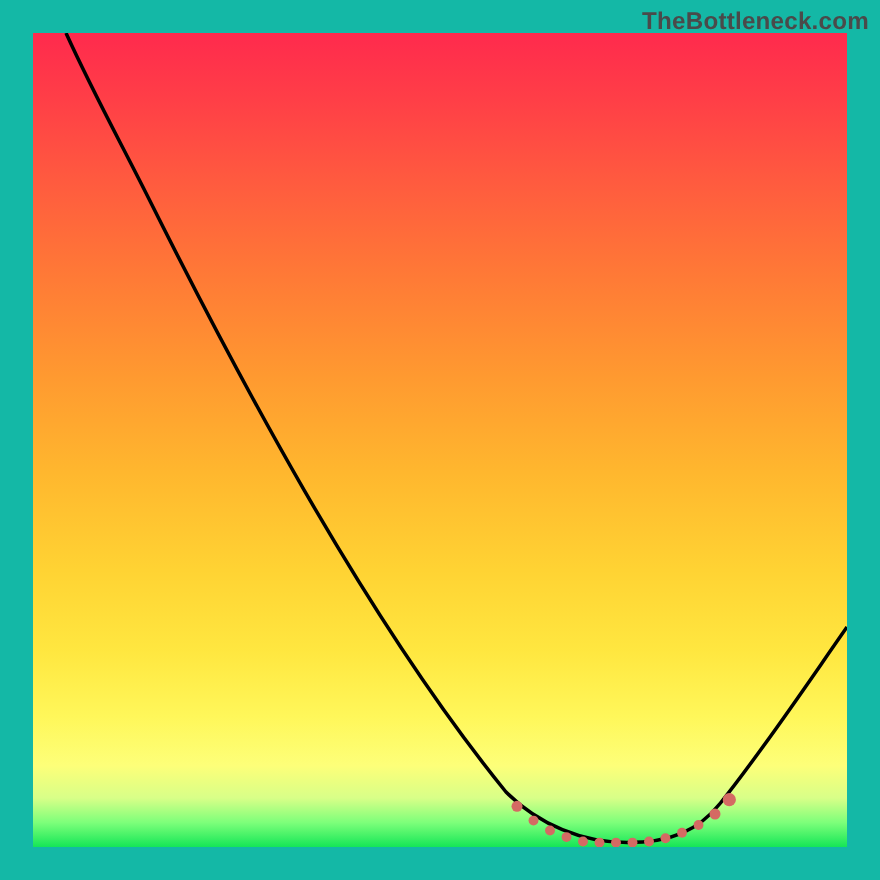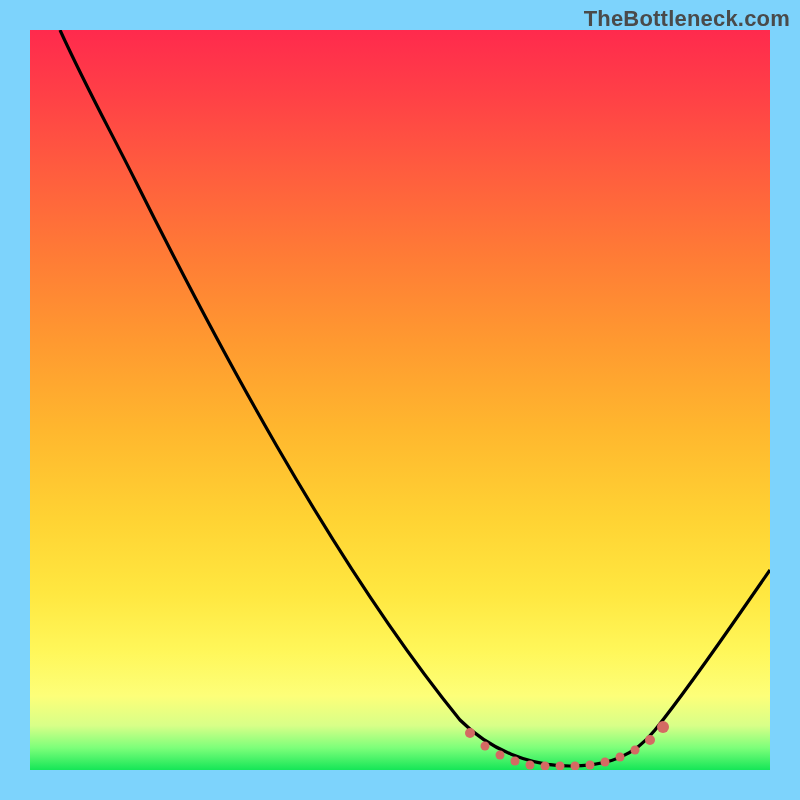--- a/index.html
+++ b/index.html
@@ -8,21 +8,21 @@
     width: 800px;
     height: 800px;
     background: #000;
     overflow: hidden;
     font-family: Arial, Helvetica, sans-serif;
   }
   .wrap {
     position: relative;
     width: 800px;
     height: 800px;
-    background: #7dd3fc;
+    background: #14b8a6;
   }
   .plot-area {
     position: absolute;
     left: 30px;
     top: 30px;
     width: 740px;
     height: 740px;
     background: linear-gradient(
       to bottom,
       #ff2a4d 0%,

